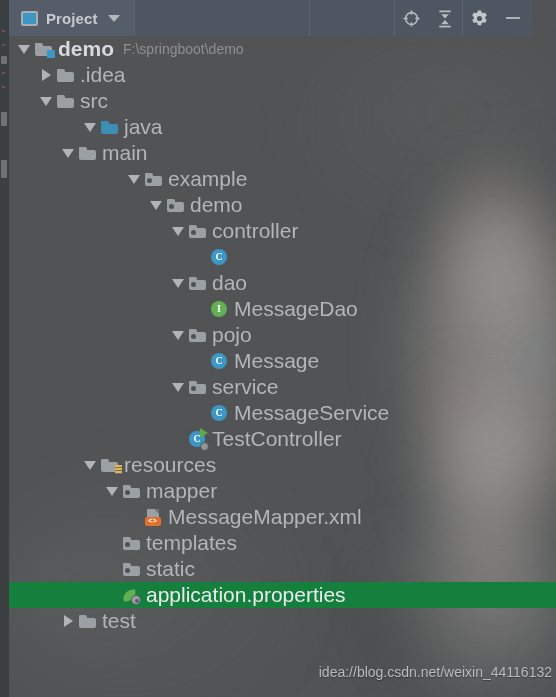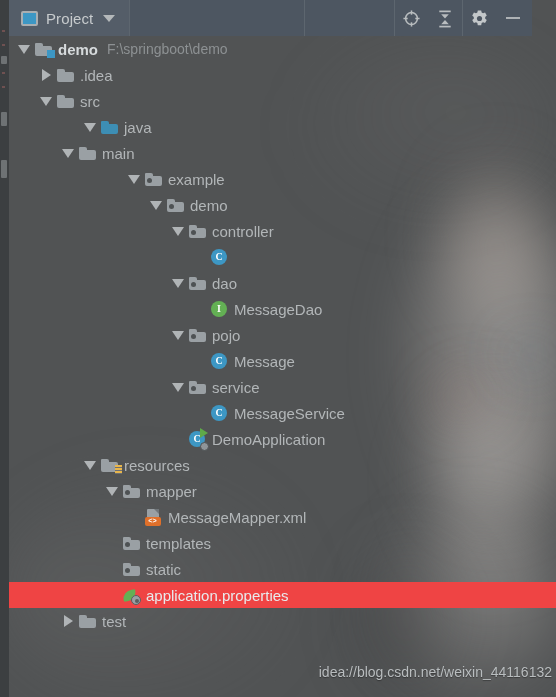--- a/index.html
+++ b/index.html
@@ -106,20 +106,21 @@
   
   .header {
     position: absolute;
     left: 9px; top: 0;
     width: 523px;
     height: 36px;
     background: #4d5661;
     display: flex;
     align-items: stretch;
     z-index: 8;
+    font-weight: bold;
   }
   .tab-project {
     display: flex;
     align-items: center;
     gap: 8px;
     padding: 0 14px 0 12px;
     background: #545d68;
     border-right: 1px solid #5d666f;
     height: 100%;
     cursor: default;
@@ -171,21 +172,21 @@
     font-size: 15px;
   }
   .row {
     position: relative;
     height: 26px;
     display: flex;
     align-items: center;
     white-space: nowrap;
     cursor: default;
   }
-  .row.selected { background: #ef4444; }
+  .row.selected { background: #15803d; }
   .row .indent { flex: 0 0 auto; }
   .twisty {
     width: 18px; height: 26px;
     flex: 0 0 auto;
     display: flex; align-items: center; justify-content: center;
   }
   .twisty .tri-r {
     width: 0; height: 0;
     border-top: 6px solid transparent;
     border-bottom: 6px solid transparent;
@@ -199,21 +200,21 @@
   }
   .ic {
     width: 20px; height: 26px;
     flex: 0 0 auto;
     display: flex; align-items: center; justify-content: center;
     position: relative;
   }
   .label {
     color: #b2b6b8;
     padding-left: 5px;
-    font-size: 15px;
+    font-size: 21px;
   }
   .label.bold { color: #d6dadc; font-weight: bold; }
   .sublabel {
     color: #8d9193;
     padding-left: 9px;
     font-size: 14px;
   }
   .row.selected .label { color: #e8eaec; }
 
   
@@ -617,21 +618,21 @@
           <span class="badge cls">C</span>
         </span>
         <span class="label">MessageService</span>
       </div>
       <div class="row">
         <span class="indent" style="width: 160px;"></span>
         <span class="twisty"></span>
         <span class="ic">
           <span class="badge spring-run">C<span class="run-tri"></span><span class="clock"></span></span>
         </span>
-        <span class="label">DemoApplication</span>
+        <span class="label">TestController</span>
       </div>
       <div class="row">
         <span class="indent" style="width: 72px;"></span>
         <span class="twisty">
           <span class="tri-d"></span>
         </span>
         <span class="ic">
           <span class="folder">
             <span class="tab"></span>
             <span class="body"></span>

